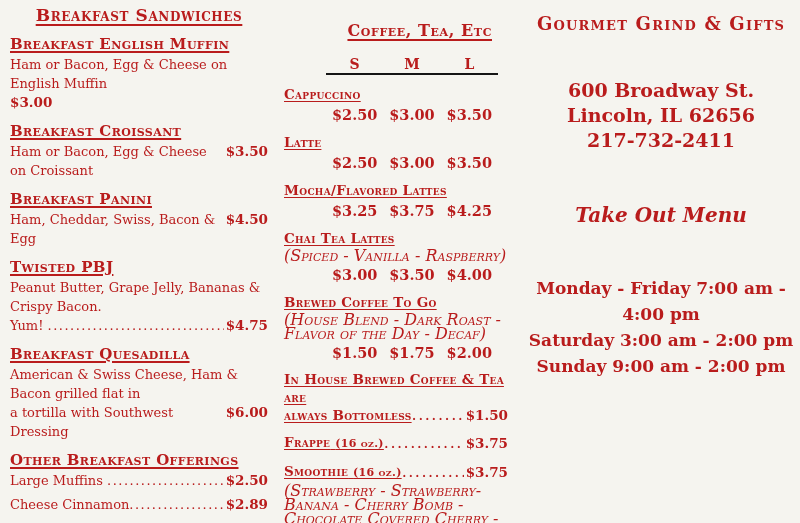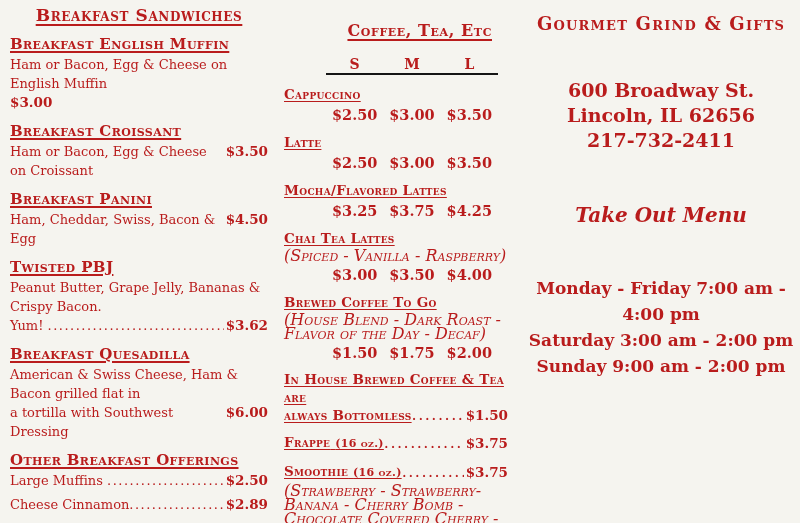--- a/index.html
+++ b/index.html
@@ -133,21 +133,21 @@
     </div>
 
     <div class="item">
       <span class="item-heading">Twisted PBJ</span>
       <div class="line">
         <span class="pre">Peanut Butter, Grape Jelly, Bananas &amp; Crispy Bacon.</span>
       </div>
       <div class="line">
         <span class="pre">Yum! </span>
           <span class="leader">.............................................................................</span>
-          <span class="price">$3.62</span>
+          <span class="price">$4.75</span>
       </div>
     </div>
 
     <div class="item">
       <span class="item-heading">Breakfast Quesadilla</span>
       <div class="line">
         <span class="pre">American &amp; Swiss Cheese, Ham &amp; Bacon grilled flat in</span>
       </div>
       <div class="line">
         <span class="pre">a tortilla with Southwest Dressing </span>

